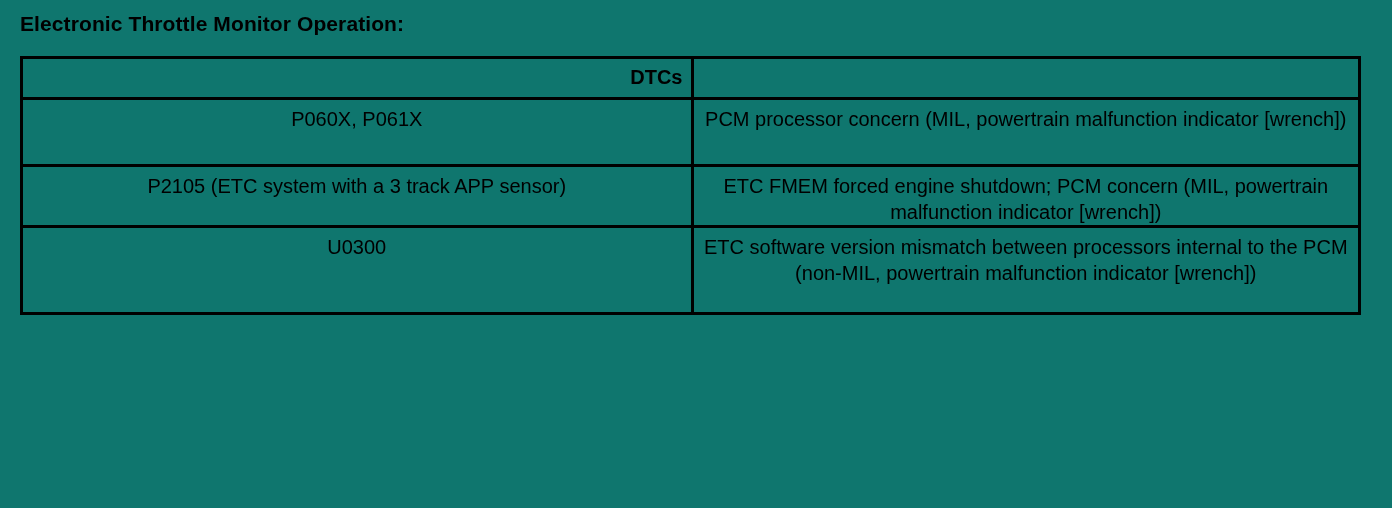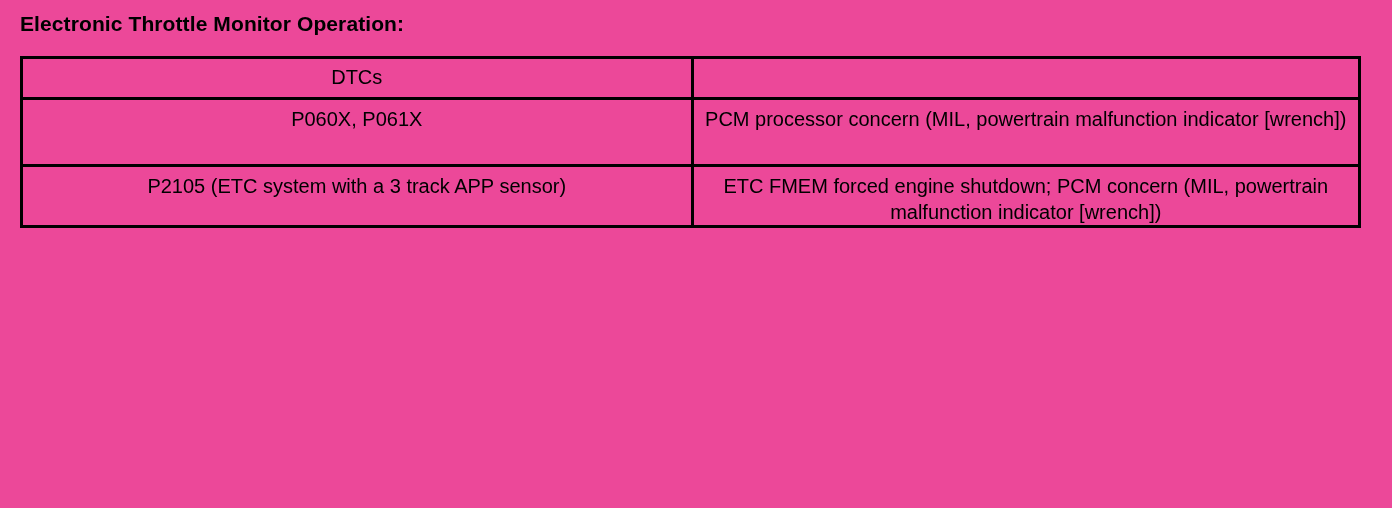--- a/index.html
+++ b/index.html
@@ -11,21 +11,21 @@
     width: 1392px;
     height: 508px;
     font-family: "Liberation Sans", sans-serif;
     color: #000000;
     overflow: hidden;
   }
   .page {
     position: relative;
     width: 1392px;
     height: 508px;
-    background: #ec4899;
+    background: #0f766e;
   }
   .section-title {
     position: absolute;
     left: 20px;
     top: 11px;
     font-size: 21px;
     font-weight: bold;
     letter-spacing: 0.1px;
     line-height: 26px;
     white-space: nowrap;
@@ -49,22 +49,23 @@
     font-size: 20px;
     line-height: 26px;
   }
   .col-dtc { width: 666px; }
   .col-desc { width: 663px; }
 
   .cell-inner {
     padding: 6px 8px 0 8px;
   }
   .header-row th {
-    font-weight: normal;
+    font-weight: bold;
     font-size: 20px;
+    text-align: right;
   }
   .header-row .cell-inner {
     padding: 5px 8px 7px 8px;
   }
   
   .r-head   { height: 30px; }
   .r-1      { height: 67px; margin-top: 15px; }
   .r-2      { height: 61px; }
   .r-3      { height: 60px; }
   .r-4      { height: 86px; }
@@ -107,16 +108,24 @@
       <tr class="r-3">
         <td>
           <div class="cell-inner">P2105 (ETC system with a 3 track APP sensor)</div>
         </td>
         <td>
           <div class="cell-inner">ETC FMEM  forced engine shutdown; PCM concern (MIL, powertrain malfunction indicator [wrench])</div>
         </td>
       </tr>
 
 
+      <tr class="r-5">
+        <td>
+          <div class="cell-inner">U0300</div>
+        </td>
+        <td>
+          <div class="cell-inner">ETC software version mismatch between processors internal to the PCM (non-MIL, powertrain malfunction indicator [wrench])</div>
+        </td>
+      </tr>
     </tbody>
   </table>
 
 </div>
 
 </body></html>

